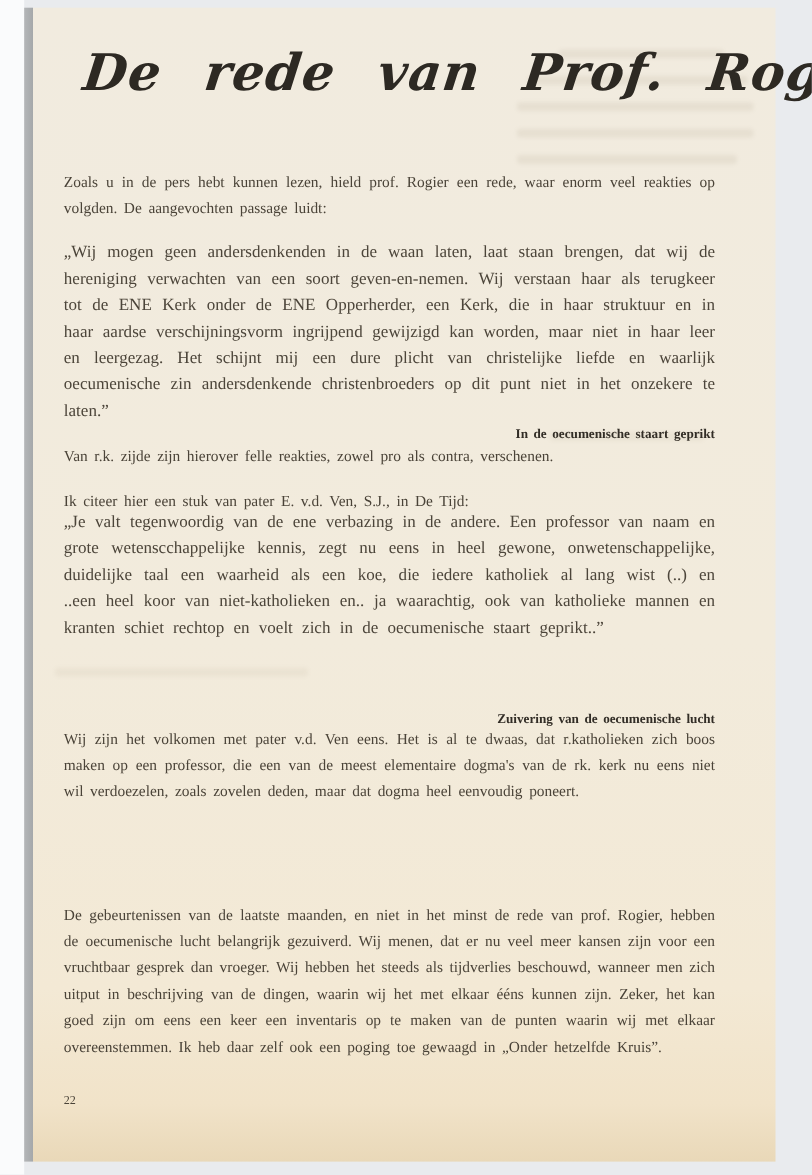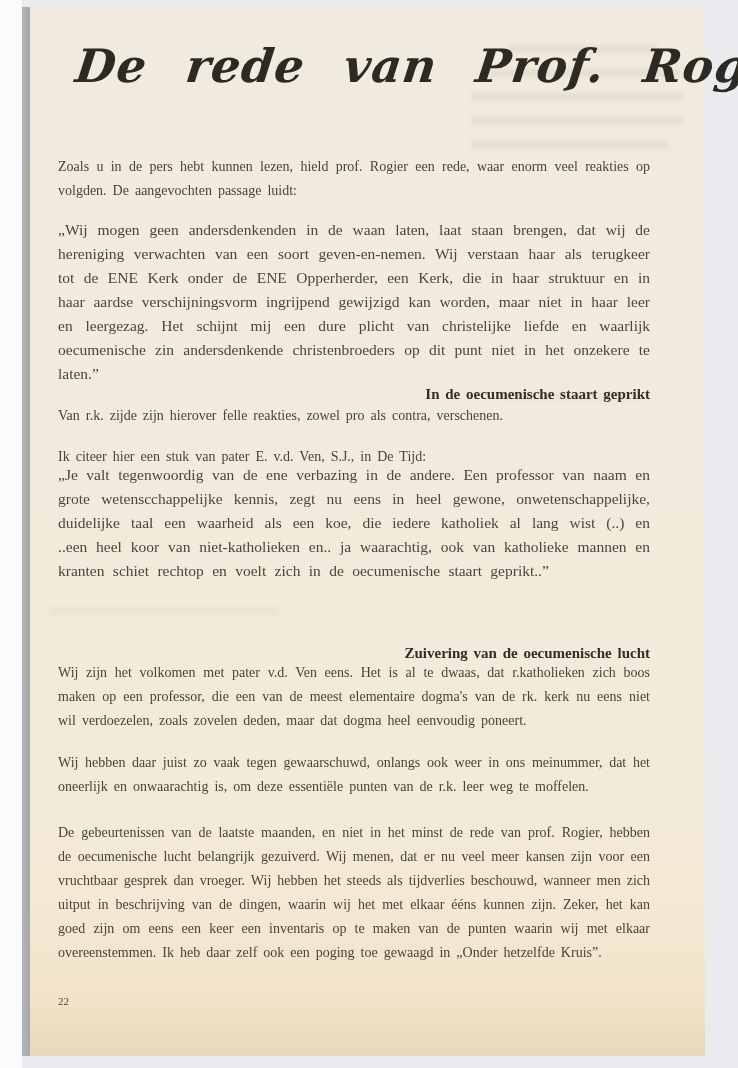--- a/index.html
+++ b/index.html
@@ -69,21 +69,21 @@
     margin: 0;
     text-align: justify;
     font-size: 15.5px;
     line-height: 24px;
     word-spacing: 4.5px;
     color: #4c453a;
   }
   .heading {
     margin: 0;
     text-align: right;
-    font-size: 15px;
+    font-size: 12px;
     line-height: 19px;
     font-weight: bold;
     color: #322d26;
     word-spacing: 2px;
   }
   .page-number {
     position: absolute;
     left: 28px; top: 988px;
     font-size: 11px;
     color: #4a4338;
@@ -123,17 +123,16 @@
   <h1 class="title">De rede van Prof. Rogier</h1>
 
   <p class="block para" style="top:148px">Zoals u in de pers hebt kunnen lezen, hield prof. Rogier een rede, waar enorm veel reakties op volgden. De aangevochten passage luidt:</p>
   <p class="block quote" style="top:211px">„Wij mogen geen andersdenkenden in de waan laten, laat staan brengen, dat wij de hereniging verwachten van een soort geven-en-nemen. Wij verstaan haar als terugkeer tot de ENE Kerk onder de ENE Opperherder, een Kerk, die in haar struktuur en in haar aardse verschijningsvorm ingrijpend gewijzigd kan worden, maar niet in haar leer en leergezag. Het schijnt mij een dure plicht van christelijke liefde en waarlijk oecumenische zin andersdenkende christenbroeders op dit punt niet in het onzekere te laten.”</p>
   <h2 class="block heading" style="top:378px">In de oecumenische staart geprikt</h2>
   <p class="block para" style="top:397px">Van r.k. zijde zijn hierover felle reakties, zowel pro als contra, verschenen.</p>
   <p class="block para" style="top:438px">Ik citeer hier een stuk van pater E. v.d. Ven, S.J., in De Tijd:</p>
   <p class="block quote" style="top:456px">„Je valt tegenwoordig van de ene verbazing in de andere. Een professor van naam en grote wetenscchappelijke kennis, zegt nu eens in heel gewone, onwetenschappelijke, duidelijke taal een waarheid als een koe, die iedere katholiek al lang wist (..) en ..een heel koor van niet-katholieken en.. ja waarachtig, ook van katholieke mannen en kranten schiet rechtop en voelt zich in de oecumenische staart geprikt..”</p>
   <h2 class="block heading" style="top:637px">Zuivering van de oecumenische lucht</h2>
   <p class="block para" style="top:654px">Wij zijn het volkomen met pater v.d. Ven eens. Het is al te dwaas, dat r.katholieken zich boos maken op een professor, die een van de meest elementaire dogma's van de rk. kerk nu eens niet wil verdoezelen, zoals zovelen deden, maar dat dogma heel eenvoudig poneert.</p>
-  <p class="block para" style="top:744px">Wij hebben daar juist zo vaak tegen gewaarschuwd, onlangs ook weer in ons meinummer, dat het oneerlijk en onwaarachtig is, om deze essentiële punten van de r.k. leer weg te moffelen.</p>
   <p class="block para" style="top:814px">De gebeurtenissen van de laatste maanden, en niet in het minst de rede van prof. Rogier, hebben de oecumenische lucht belangrijk gezuiverd. Wij menen, dat er nu veel meer kansen zijn voor een vruchtbaar gesprek dan vroeger. Wij hebben het steeds als tijdverlies beschouwd, wanneer men zich uitput in beschrijving van de dingen, waarin wij het met elkaar ééns kunnen zijn. Zeker, het kan goed zijn om eens een keer een inventaris op te maken van de punten waarin wij met elkaar overeenstemmen. Ik heb daar zelf ook een poging toe gewaagd in „Onder hetzelfde Kruis”.</p>
 
   <div class="page-number">22</div>
 </div>
 
 </body></html>

